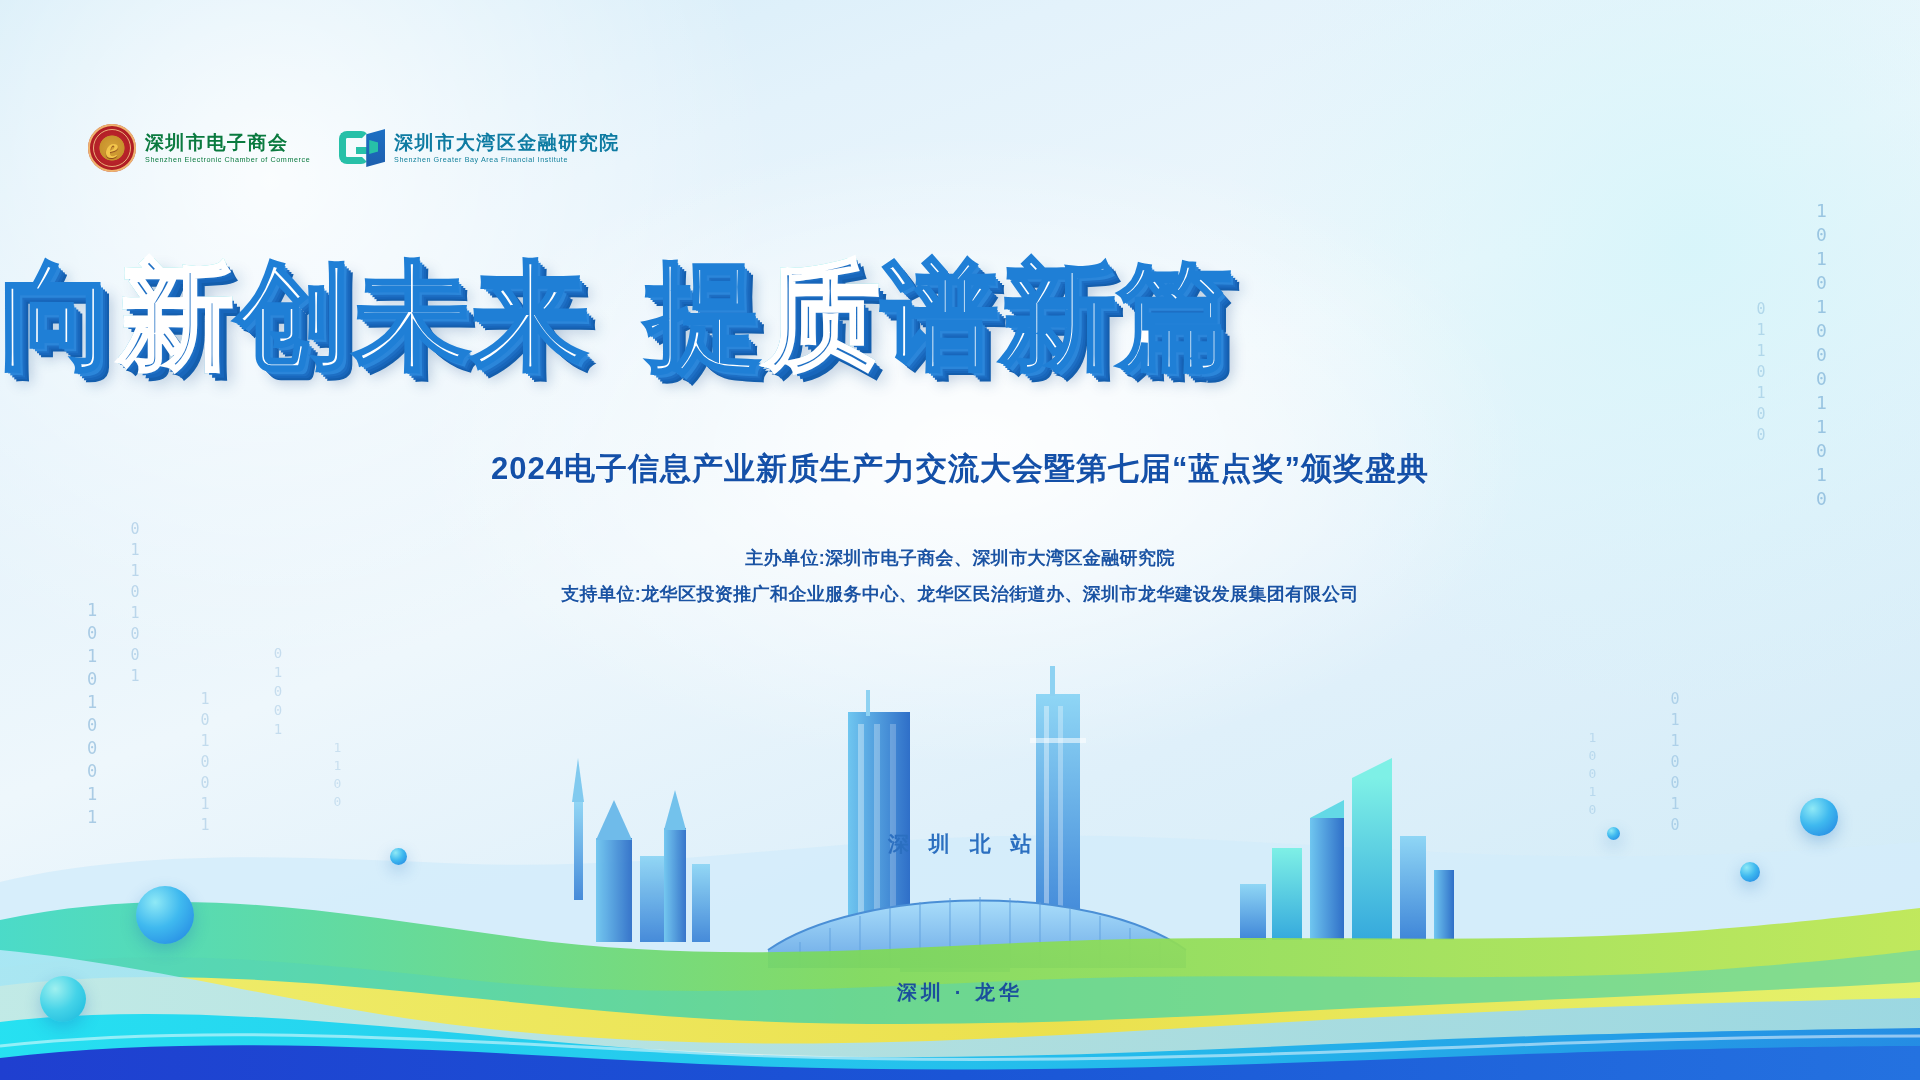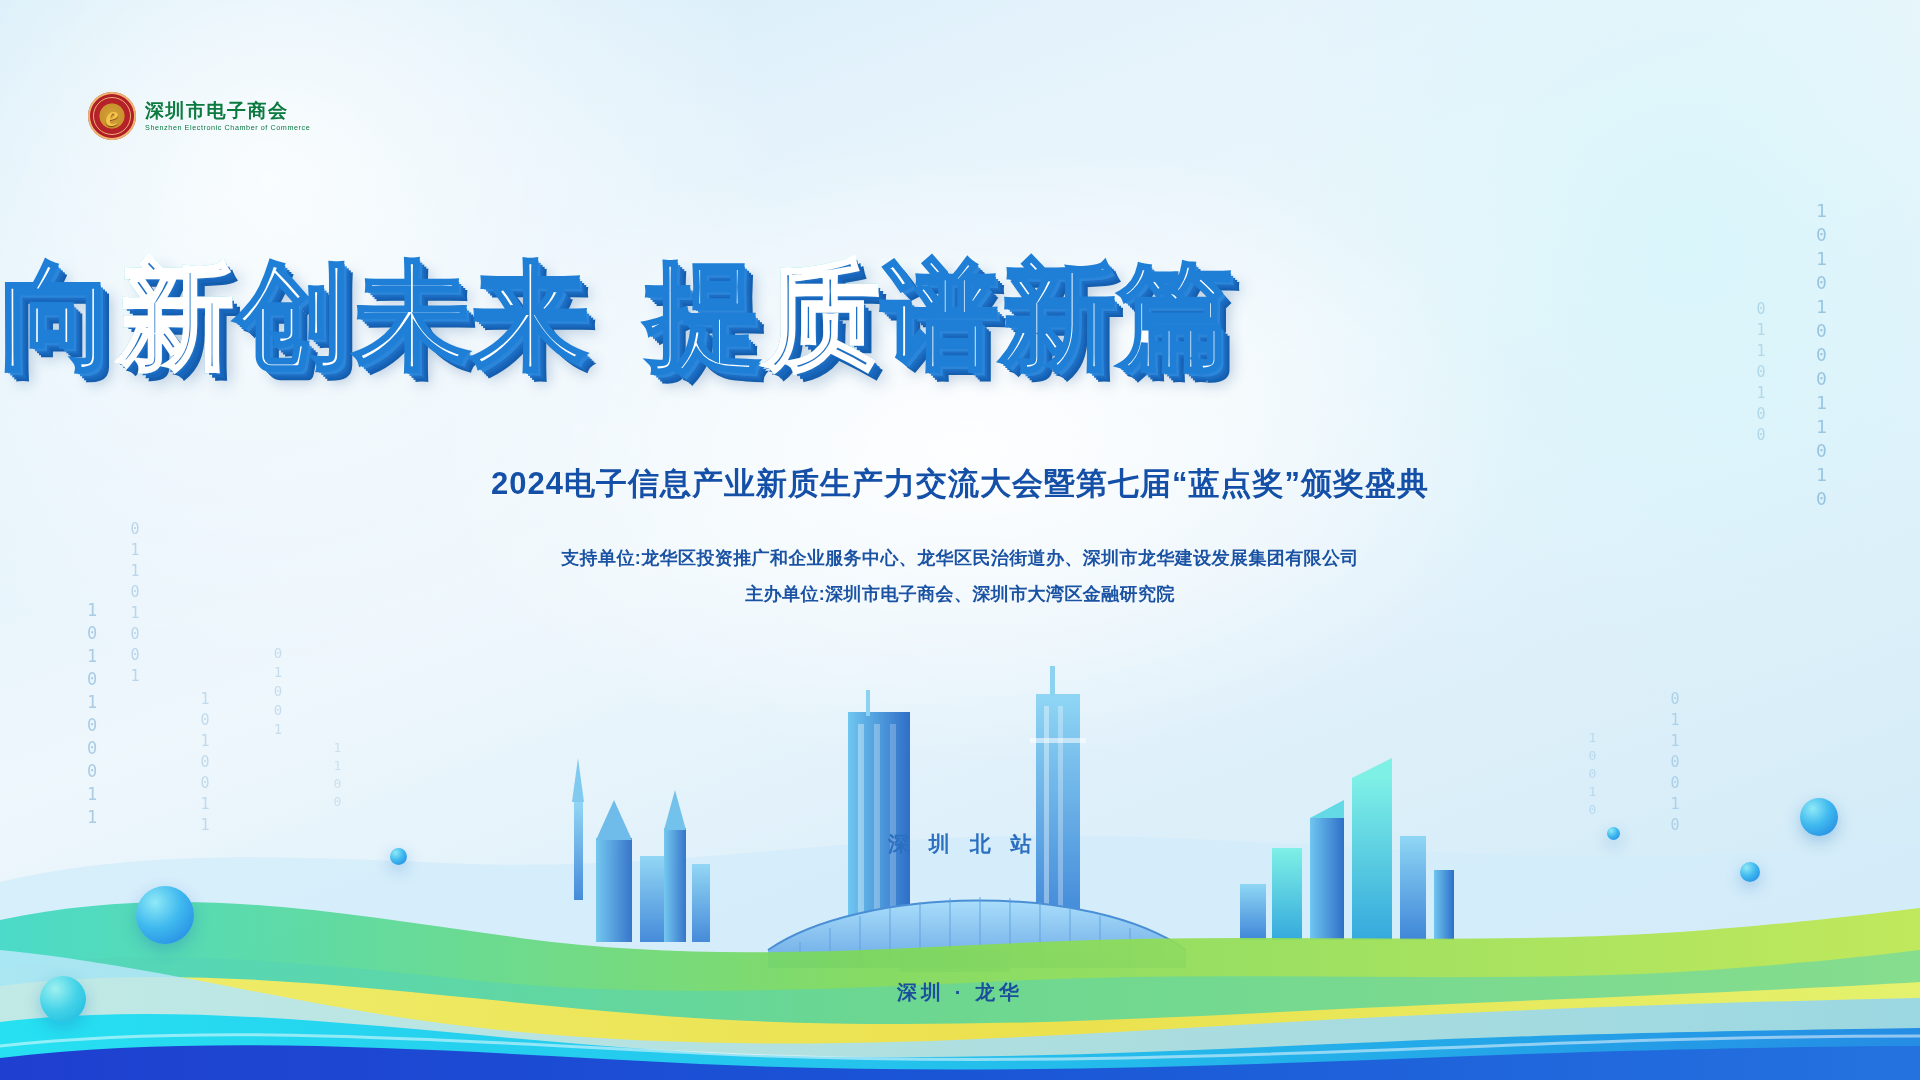--- a/index.html
+++ b/index.html
@@ -64,21 +64,21 @@
 
   
   .logo-bar {
     position: absolute;
     left: 88px;
     top: 92px;
     display: flex;
     align-items: center;
     gap: 22px;
   }
-  .logo-group { display: flex; align-items: center; gap: 9px; }
+  .logo-group { display: flex; align-items: center; gap: 9px; margin-top: 32px; }
 
   .secc-seal {
     width: 48px; height: 48px;
     border-radius: 50%;
     background:
       radial-gradient(circle at 50% 50%, #d6a43a 0%, #c8922c 36%, #b8232a 38%, #a4161d 100%);
     box-shadow: inset 0 0 0 2px rgba(255,220,130,0.8);
     position: relative;
     flex: none;
   }
@@ -209,21 +209,20 @@
     position: absolute;
     left: 0; right: 0;
     top: 448px;
     text-align: center;
     font-size: 31px;
     font-weight: 700;
     letter-spacing: 1px;
     color: #1450a8;
     text-shadow: 0 1px 2px rgba(255,255,255,0.9);
     white-space: nowrap;
-    margin-top: 15px;
   }
 
   
   .orgs {
     position: absolute;
     left: 0; right: 0;
     top: 540px;
     text-align: center;
   }
   .org-line {
@@ -301,32 +300,42 @@
   <div class="logo-bar">
 
     <div class="logo-group">
       <div class="secc-seal"></div>
       <div class="logo-text">
         <div class="logo-cn">深圳市电子商会</div>
         <div class="logo-en">Shenzhen Electronic Chamber of Commerce</div>
       </div>
     </div>
 
+    <div class="logo-group">
+      <div class="gbi-mark">
+        <div class="gbi-g"></div>
+        <div class="gbi-b"></div>
+      </div>
+      <div class="logo-text">
+        <div class="logo-cn teal">深圳市大湾区金融研究院</div>
+        <div class="logo-en teal">Shenzhen Greater Bay Area Financial Institute</div>
+      </div>
+    </div>
 
   </div>
 
   <div class="title-wrap">
     <div class="main-title" id="main-title"><span class="mt-char">向</span><span class="mt-char accent">新</span><span class="mt-char">创</span><span class="mt-char">未</span><span class="mt-char">来</span><span class="title-gap"></span><span class="mt-char">提</span><span class="mt-char accent">质</span><span class="mt-char">谱</span><span class="mt-char">新</span><span class="mt-char">篇</span></div>
   </div>
 
   <div class="subtitle">2024电子信息产业新质生产力交流大会暨第七届“蓝点奖”颁奖盛典</div>
 
   <div class="orgs">
+    <div class="org-line">主办单位:深圳市电子商会、深圳市大湾区金融研究院</div>
     <div class="org-line">支持单位:龙华区投资推广和企业服务中心、龙华区民治街道办、深圳市龙华建设发展集团有限公司</div>
-    <div class="org-line">主办单位:深圳市电子商会、深圳市大湾区金融研究院</div>
   </div>
 
   <div class="skyline">
 
     <svg width="1920" height="430" viewBox="0 0 1920 430" preserveAspectRatio="none" style="position:absolute;left:0;bottom:0;">
       <defs>
         <linearGradient id="gTower" x1="0" y1="0" x2="0" y2="1">
           <stop offset="0%" stop-color="#8fd6f5"></stop>
           <stop offset="100%" stop-color="#3f86d8"></stop>
         </linearGradient>

